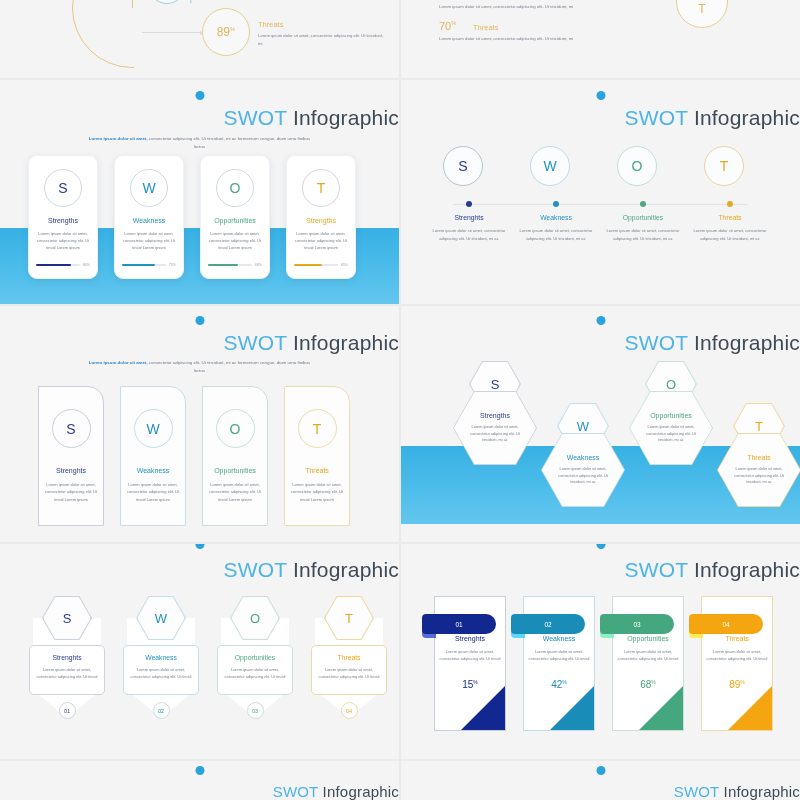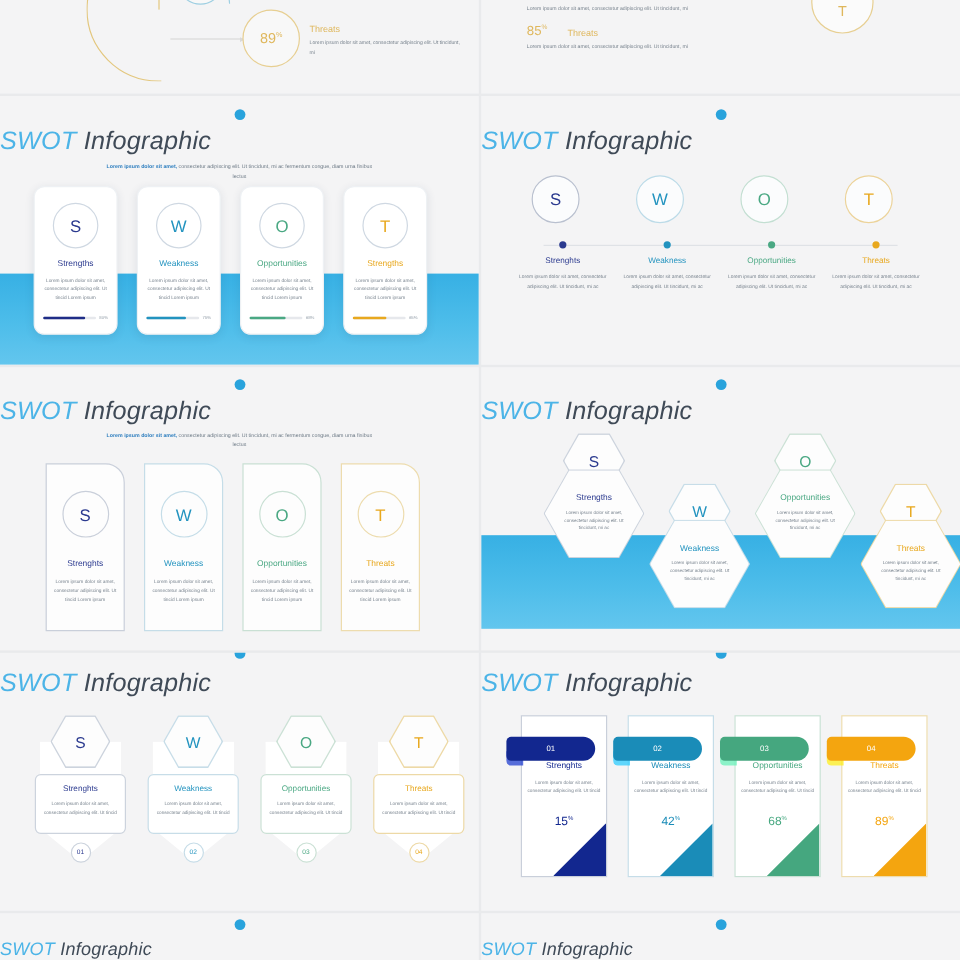--- a/index.html
+++ b/index.html
@@ -23,26 +23,25 @@
     overflow: hidden;
   }
 
   
   .dot-top {
     position: absolute; left: 50%; transform: translateX(-50%);
     width: 9px; height: 9px; border-radius: 50%;
     background: #29a3dc;
   }
   .title {
-    position: absolute; left: 0; right: 0;
-    text-align: left;
+    position: absolute; left: 12px; right: 0;
+    text-align: right;
     font-size: 21px;
     letter-spacing: .2px;
     white-space: nowrap;
-    font-style: italic;
   }
   .title .sw { color: #4cb4e7; font-weight: 400; }
   .title .ig { color: #3f4a57; font-weight: 400; }
   .subtitle {
     position: absolute; left: 50%; transform: translateX(-50%);
     width: 230px; text-align: center;
     font-size: 4.4px; line-height: 1.75;
     color: #6d7a86;
   }
   .subtitle b { color: #2f7fbf; font-weight: 700; }
@@ -248,21 +247,21 @@
     <div class="connector"></div>
     <div class="pctCircle">
       <span class="v"><span>89</span><sup>%</sup></span>
     </div>
     <div class="rhead">Threats</div>
     <div class="rbody">Lorem ipsum dolor sit amet, consectetur adipiscing elit. Ut tincidunt, mi</div>
   </div>
 
   <div class="slide s1b">
     <div class="line1">Lorem ipsum dolor sit amet, consectetur adipiscing elit. Ut tincidunt, mi</div>
-    <div class="pct"><span>85</span><sup>%</sup></div>
+    <div class="pct"><span>70</span><sup>%</sup></div>
     <div class="lbl">Threats</div>
     <div class="line2">Lorem ipsum dolor sit amet, consectetur adipiscing elit. Ut tincidunt, mi</div>
 
     <div class="bigCircle">
         <span>T</span>
       </div>
   </div>
 
   <div class="slide s2">
     <div class="dot-top" style="top:11px"></div>

